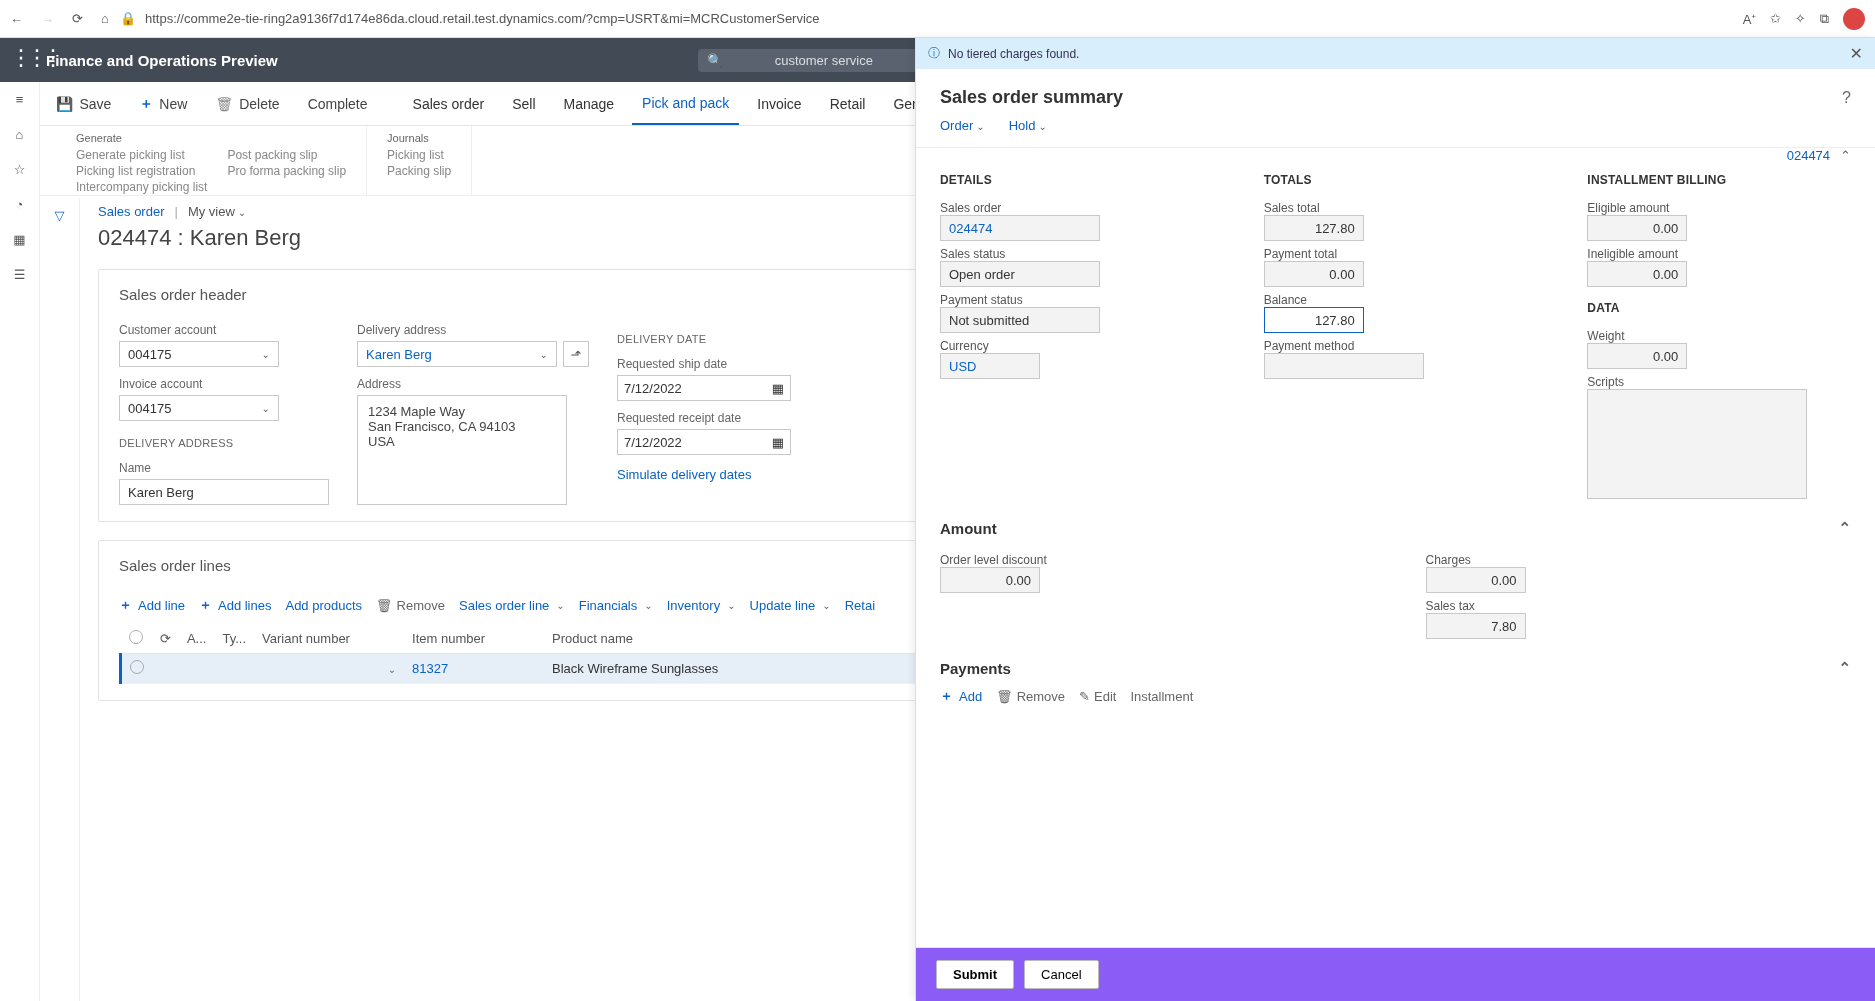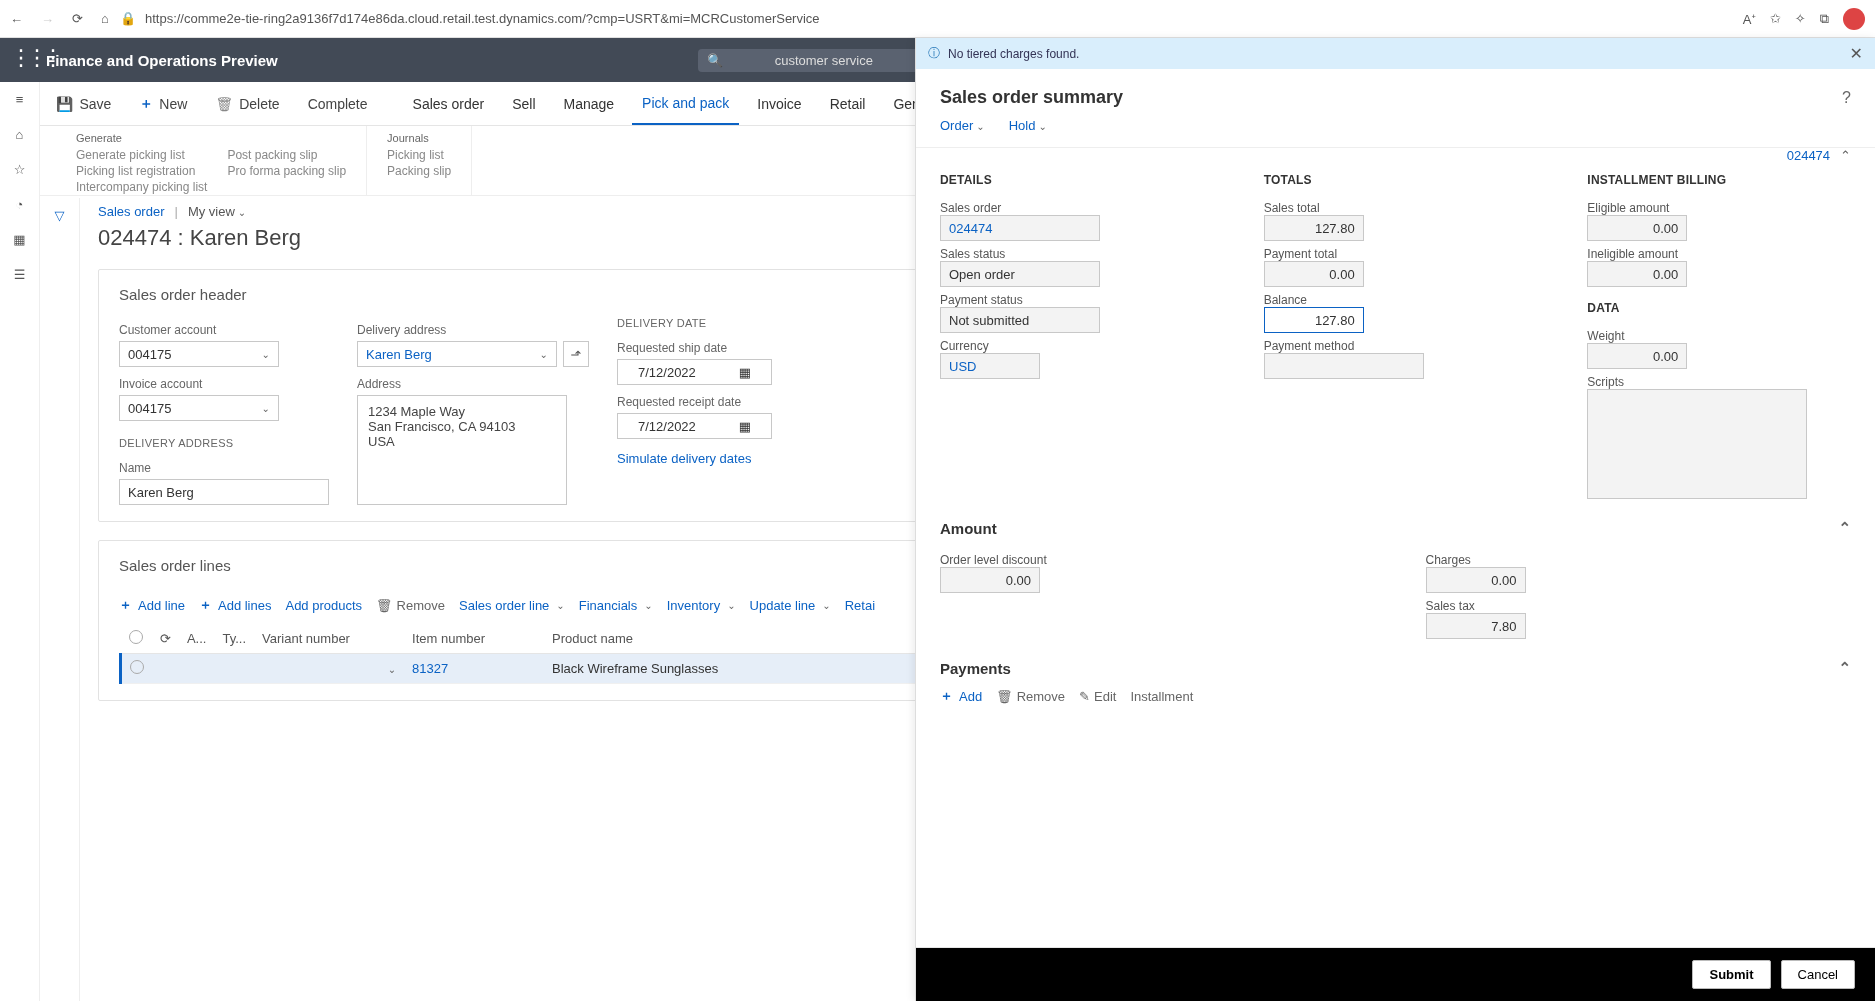--- a/index.html
+++ b/index.html
@@ -53,21 +53,21 @@
   .card { border:1px solid #e2e2e2; border-radius:2px; margin-bottom:18px; padding:16px 20px;}
   .card h3 { font-size:15px; font-weight:400; color:#555; margin-bottom:14px;}
   .form-row { display:flex; gap:28px; }
   .form-col { display:flex; flex-direction:column; gap:4px; }
   .field-label { font-size:12px; color:#666; margin-top:6px;}
   .section-label { font-size:11px; color:#666; letter-spacing:0.3px; margin-top:12px; margin-bottom:2px; text-transform:uppercase;}
   .combo, .text-input { border:1px solid #c8c8c8; padding:4px 8px; font-size:13px; background:#fff; height:26px; display:flex; align-items:center; justify-content:space-between; }
   .combo { width:160px;}
   .text-input { width:210px;}
   .addr-box { border:1px solid #c8c8c8; padding:8px 10px; width:210px; height:110px; font-size:13px; color:#444; white-space:pre-line;}
-  .date-input { border:1px solid #c8c8c8; width:155px; height:26px; display:flex; align-items:center; justify-content:space-between; padding:0 20px;}
+  .date-input { border:1px solid #c8c8c8; width:174px; height:26px; display:flex; align-items:center; justify-content:space-between; padding:0 6px;}
   .link { color:#0b62c4; cursor:pointer; }
   .delivery-addr-row { display:flex; gap:6px;}
   .icon-btn-sq { border:1px solid #c8c8c8; width:26px; height:26px; display:flex; align-items:center; justify-content:center; color:#555;}
 
   
   .lines-toolbar { display:flex; gap:14px; align-items:center; font-size:13px; color:#0b62c4; padding:8px 0 10px 0;}
   .lines-toolbar .tool { display:flex; align-items:center; gap:4px; cursor:pointer;}
   .lines-toolbar .tool.gray { color:#666;}
   table.grid { width:100%; border-collapse:collapse; font-size:13px;}
   table.grid th { text-align:left; font-weight:400; color:#555; padding:6px 8px; border-bottom:1px solid #e5e5e5; background:#fff;}
@@ -93,21 +93,21 @@
   .ro-input { border:1px solid #c8c8c8; background:#f3f3f3; height:26px; padding:0 8px; display:flex; align-items:center; font-size:13px; width:160px;}
   .ro-input.right { justify-content:flex-end;}
   .ro-input.w160 { width:160px;}
   .ro-input.active { border:1.5px solid #0b62c4; background:#fff;}
   .ro-input.sm { width:100px;}
   .scripts-box { border:1px solid #c8c8c8; background:#f3f3f3; width:220px; height:110px;}
 
   .section-hd { display:flex; align-items:center; font-size:15px; font-weight:600; color:#333; margin:14px 0 10px 0;}
   .section-hd .chev { margin-left:auto;}
 
-  .footer-bar { display:flex; justify-content:flex-end; gap:10px; padding:12px 20px; border-top:1px solid #e5e5e5; background:#000000;}
+  .footer-bar { display:flex; justify-content:flex-start; gap:10px; padding:12px 20px; border-top:1px solid #e5e5e5; background:#8b5cf6;}
   .btn { border:1px solid #bbb; background:#fff; padding:6px 16px; font-size:13px; cursor:pointer; border-radius:2px;}
   .btn.primary { font-weight:600;}
 
   .plus { color:#0b62c4; font-weight:bold; margin-right:2px;}
   .gray-icn { color:#888; margin-right:2px;}
   .caret-dn { font-size:10px; color:#666; margin-left:3px;}
 
 </style>
 </head>
 <body>
@@ -244,21 +244,21 @@
                   <span class="caret-dn">⌄</span>
                 </div>
               <div class="icon-btn-sq">⬏</div>
             </div>
             <span class="field-label">Address</span>
             <div class="addr-box">1234 Maple Way
 San Francisco, CA 94103
 USA</div>
           </div>
           <div class="form-col">
-            <span class="section-label" style="margin-top:0">DELIVERY DATE</span>
+            <span class="section-label" style="margin-top:16px">DELIVERY DATE</span>
             <span class="field-label">Requested ship date</span>
             <div class="date-input">
                 <span>7/12/2022</span>
                 <span>▦</span>
               </div>
             <span class="field-label">Requested receipt date</span>
             <div class="date-input">
                 <span>7/12/2022</span>
                 <span>▦</span>
               </div>

